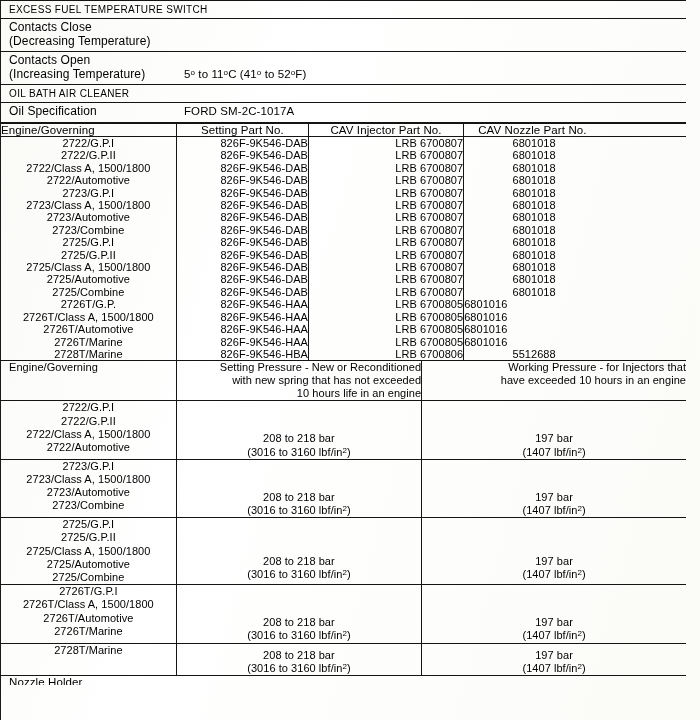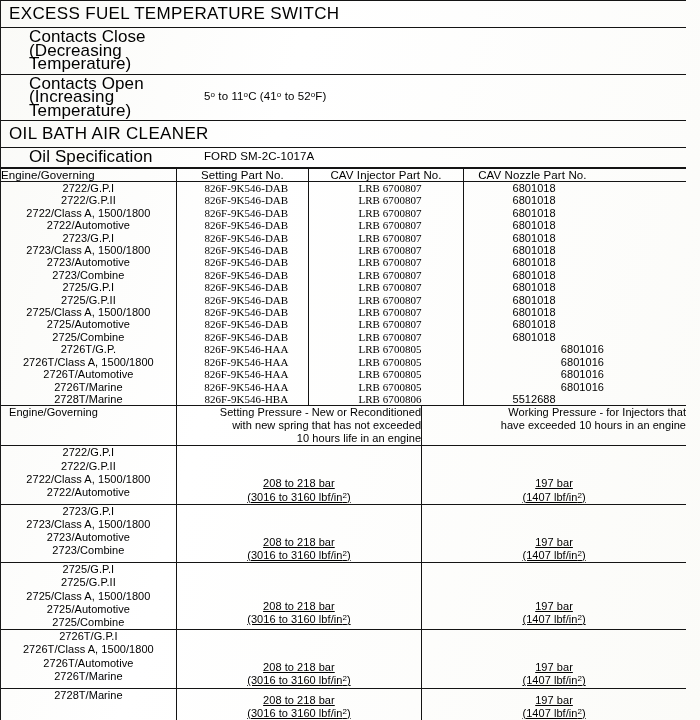--- a/index.html
+++ b/index.html
@@ -47,40 +47,39 @@
 
   
   .rule {
     height: 0;
     border-top: 1.6px solid #141414;
     margin: 0;
   }
 
   
   .sec-title {
-    font-size: 17px;
+    font-size: 10px;
     letter-spacing: 0.35px;
     padding: 3px 0 3px 8px;
     font-weight: 400;
     white-space: nowrap;
   }
 
   .spec-row {
     display: flex;
     align-items: flex-start;
     padding: 2px 0 3px 8px;
     min-height: 14px;
   }
   .spec-label {
     width: 175px;
     flex: 0 0 175px;
-    font-size: 17px;
+    font-size: 12px;
     line-height: 13.5px;
     letter-spacing: 0.1px;
-    margin-left: 20px;
   }
   .spec-label .l2 { display: block; }
   .spec-value {
     font-size: 11.5px;
     line-height: 13.5px;
     letter-spacing: 0.1px;
     padding-top: 13.5px;
   }
   .spec-value.single { padding-top: 0; }
   sup.deg {
@@ -117,23 +116,22 @@
   .hdr-cell.c { text-align: center; padding-left: 0; }
 
   .grp-td {
     padding: 4px 0 5px 8px;
     font-size: 11px;
     line-height: 12.4px;
     letter-spacing: 0.05px;
     white-space: nowrap;
   }
   .grp-td.c {
-    text-align: center;
+    text-align: right;
     padding-left: 8px;
-    font-family: Liberation Serif, serif;
   }
   .grp-td .ln { display: block; }
 
   
   .p-hdr {
     font-size: 11px;
     line-height: 13px;
     text-align: right;
     padding: 5px 6px 6px 6px;
     letter-spacing: 0.05px;
@@ -149,21 +147,21 @@
     line-height: 13.2px;
     letter-spacing: 0.05px;
     white-space: nowrap;
   }
   .p-val {
     font-size: 11px;
     line-height: 13.2px;
     text-align: center;
     letter-spacing: 0.05px;
   }
-  .p-val .a { display: block; text-decoration: underline; }
+  .p-val .a { display: block; }
   .p-val.pad4 { padding-top: 31px; }
   .p-val.pad5 { padding-top: 37px; }
   .p-val.pad1 { padding-top: 5px; }
 
   .clip-bottom {
     overflow: hidden;
     height: 9px;
     padding-left: 8px;
     font-size: 11.5px;
     line-height: 13px;
@@ -364,21 +362,21 @@
           <span class="ln">826F-9K546-HAA</span>
           <span class="ln">826F-9K546-HAA</span>
           <span class="ln">826F-9K546-HAA</span>
         </td>
         <td class="grp-td c vline">
           <span class="ln">LRB 6700805</span>
           <span class="ln">LRB 6700805</span>
           <span class="ln">LRB 6700805</span>
           <span class="ln">LRB 6700805</span>
         </td>
-        <td class="grp-td" style="text-align:right;padding-left:0;padding-right:82px">
+        <td class="grp-td" style="text-align:left;padding-left:0;padding-right:82px">
           <span class="ln">6801016</span>
           <span class="ln">6801016</span>
           <span class="ln">6801016</span>
           <span class="ln">6801016</span>
         </td>
       </tr>
     </tbody>
       </table>
 
     <table class="tbl">
@@ -557,15 +555,16 @@
         </td>
         <td class="p-val pad1">
           <span class="a">197 bar</span>
           <span class="a"><span>(1407 lbf/in</span><sup class="sq">2</sup><span>)</span></span>
         </td>
       </tr>
     </tbody>
       </table>
 
     <div class="rule"></div>
+    <div class="clip-bottom">Nozzle Holder</div>
 
   </div>
 </div>
 
 </body></html>

